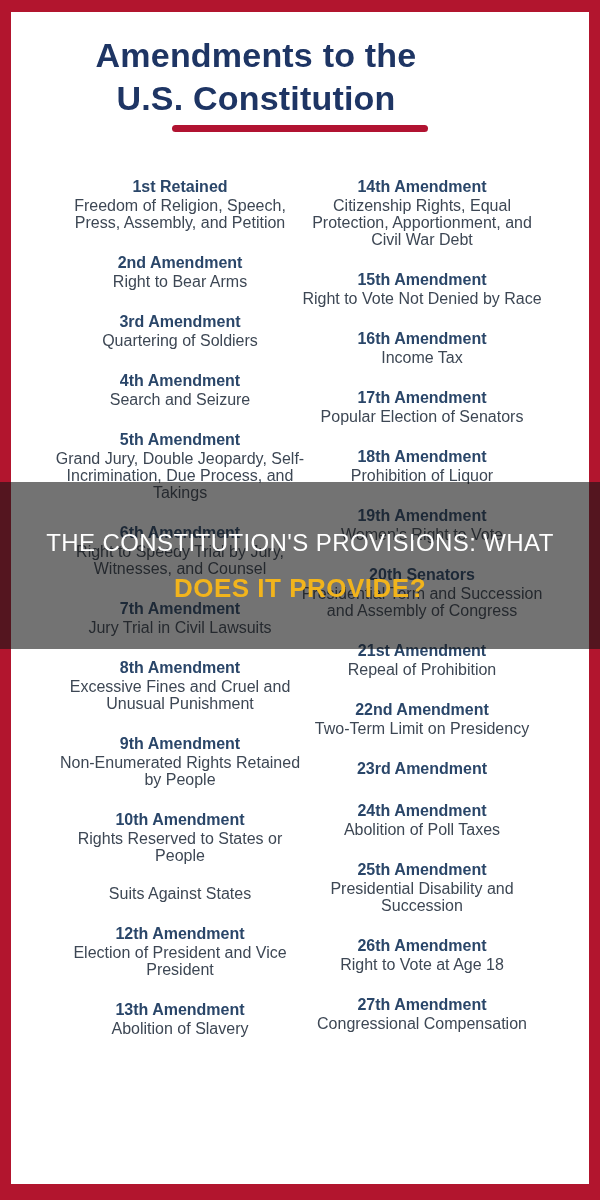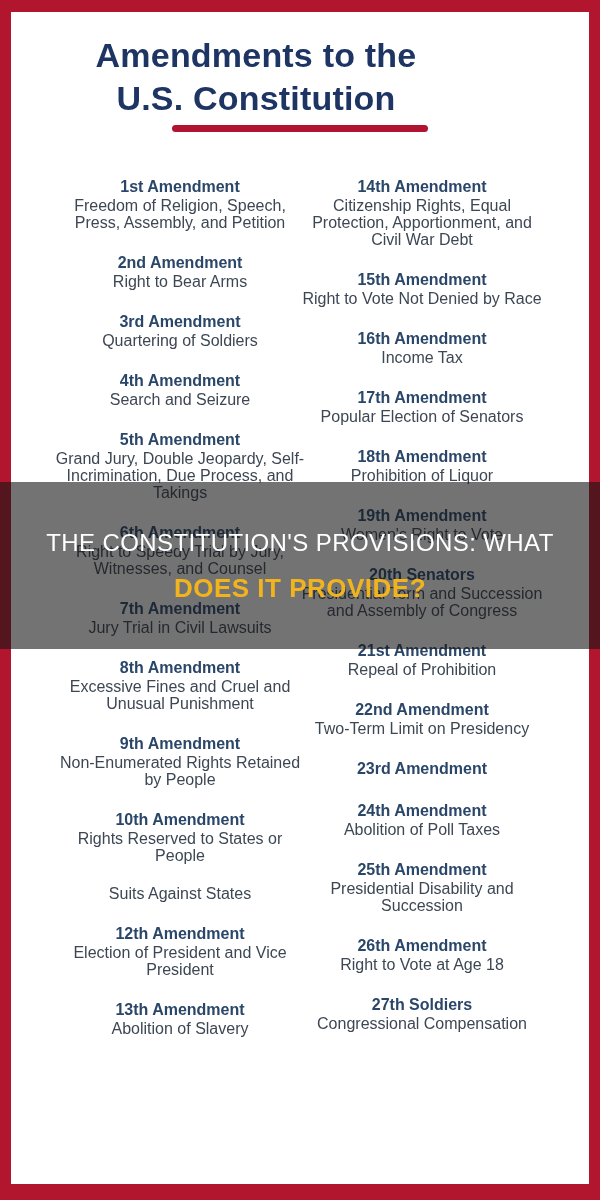--- a/index.html
+++ b/index.html
@@ -63,21 +63,21 @@
 <body>
 
 <div class="frame"></div>
 
 <h1 class="title" style="margin:0;">Amendments to the
 U.S. Constitution</h1>
 <div class="rule"></div>
 
 <div class="col col-left">
   <div class="entry">
-    <div class="h">1st Amendment</div>
+    <div class="h">1st Retained</div>
     <div class="d">Freedom of Religion, Speech,
 Press, Assembly, and Petition</div>
   </div>
   <div class="entry">
     <div class="h">2nd Amendment</div>
     <div class="d">Right to Bear Arms</div>
   </div>
   <div class="entry">
     <div class="h">3rd Amendment</div>
     <div class="d">Quartering of Soldiers</div>
@@ -180,21 +180,21 @@
   <div class="entry">
     <div class="h">25th Amendment</div>
     <div class="d">Presidential Disability and
 Succession</div>
   </div>
   <div class="entry">
     <div class="h">26th Amendment</div>
     <div class="d">Right to Vote at Age 18</div>
   </div>
   <div class="entry">
-    <div class="h">27th Soldiers</div>
+    <div class="h">27th Amendment</div>
     <div class="d">Congressional Compensation</div>
   </div>
 </div>
 
 <div class="banner">
   <div class="l1">THE CONSTITUTION'S PROVISIONS: WHAT</div>
   <div class="l2">DOES IT PROVIDE?</div>
 </div>
 
 </body></html>

